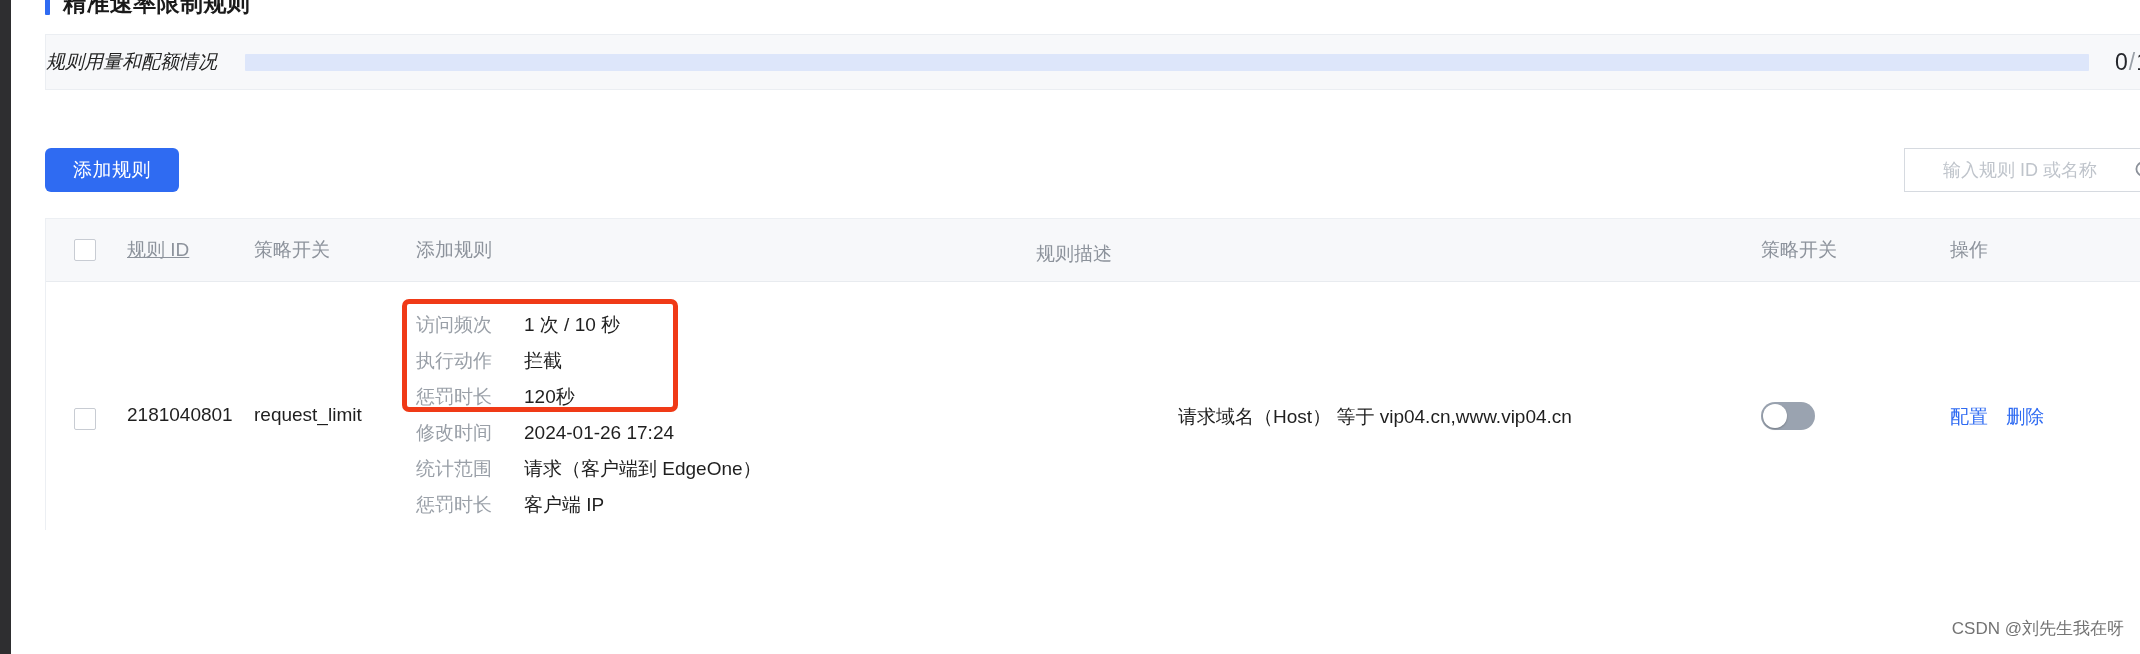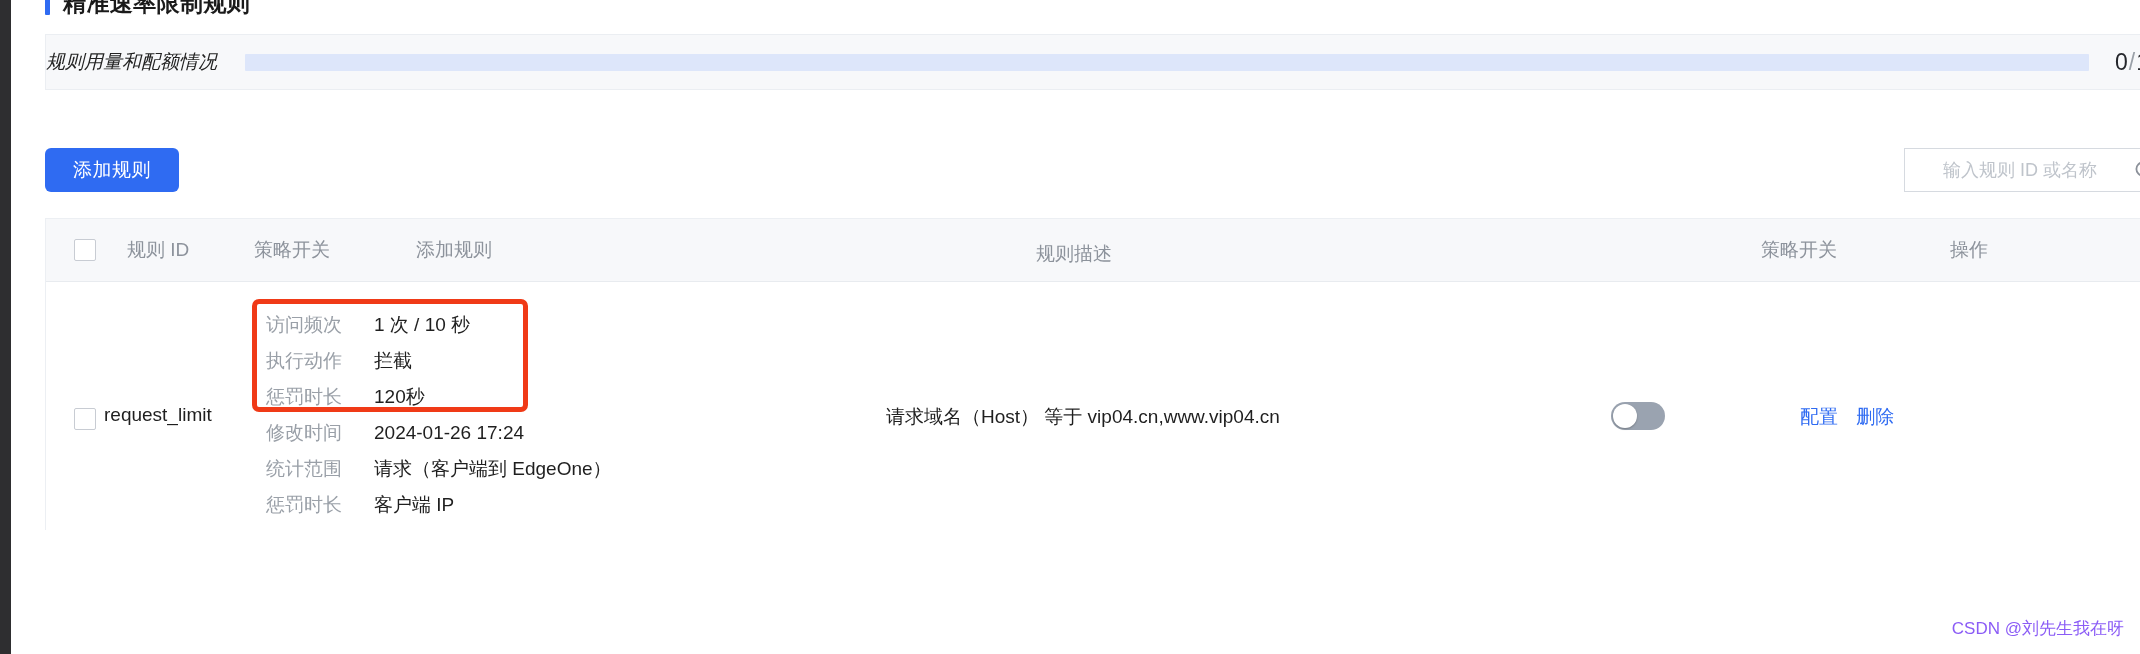--- a/index.html
+++ b/index.html
@@ -195,21 +195,21 @@
   .c-desc   { width: 720px; flex: none; }
   .c-switch { width: 230px; flex: none; }
   .c-ops    { width: 208px; flex: none; }
 
   .thead .cell {
     font-size: 19px;
     color: #8d939c;
     display: flex;
     align-items: center;
   }
-  .thead .c-id { padding-left: 23px; }
+  .thead .c-id { padding-left: 23px; text-decoration: underline; }
   .thead .c-config { padding-left: 12px; }
   .thead .c-desc { padding-left: 42px; margin-top: 8px; }
   .thead .c-switch { padding-left: 47px; }
   .thead .c-ops { padding-left: 6px; }
 
   .checkbox {
     width: 22px; height: 22px;
     border: 1px solid #c8ccd3;
     border-radius: 2px;
     background: #ffffff;
@@ -218,21 +218,21 @@
   }
 
   .tbody-row .cell {
     font-size: 19px;
     color: #1f1f1f;
   }
   .tbody-row .c-check { align-items: flex-start; padding-top: 126px; }
   .tbody-row .c-id { padding-left: 23px; padding-top: 122px; }
   .tbody-row .c-name { padding-top: 122px; }
   .tbody-row .c-config { padding-left: 12px; padding-top: 25px; }
-  .tbody-row .c-desc { padding-left: 42px; padding-top: 122px; }
+  .tbody-row .c-desc { padding-left: 42px; padding-top: 122px; text-align: center; }
   .tbody-row .c-switch { padding-left: 47px; padding-top: 120px; }
   .tbody-row .c-ops { padding-left: 6px; padding-top: 122px; }
 
   
   .config-list {
     display: grid;
     grid-template-columns: 104px auto;
     row-gap: 0;
   }
   .config-list .k {
@@ -288,21 +288,21 @@
     text-decoration: none;
   }
   .op-link + .op-link { margin-left: 13px; }
 
   
   .watermark {
     position: absolute;
     right: 16px;
     bottom: 14px;
     font-size: 17px;
-    color: #8b5cf6;
+    color: #737373;
     white-space: nowrap;
     user-select: none;
   }
 </style>
 </head>
 <body>
 
 <div class="page">
 
   <div class="left-rail"></div>
@@ -346,20 +346,21 @@
         <div class="cell c-config">添加规则</div>
         <div class="cell c-desc">规则描述</div>
         <div class="cell c-switch">策略开关</div>
         <div class="cell c-ops">操作</div>
       </div>
 
       <div class="tbody-row">
         <div class="cell c-check">
           <span class="checkbox"></span>
         </div>
+        <div class="cell c-id">2181040801</div>
         <div class="cell c-name">request_limit</div>
 
         <div class="cell c-config">
           <div class="config-wrap">
             <div class="red-box" style="border-color: rgb(240, 58, 23);"></div>
             <div class="config-list">
               <div class="k">访问频次</div>
               <div class="v">1 次 / 10 秒</div>
 
               <div class="k">执行动作</div>

